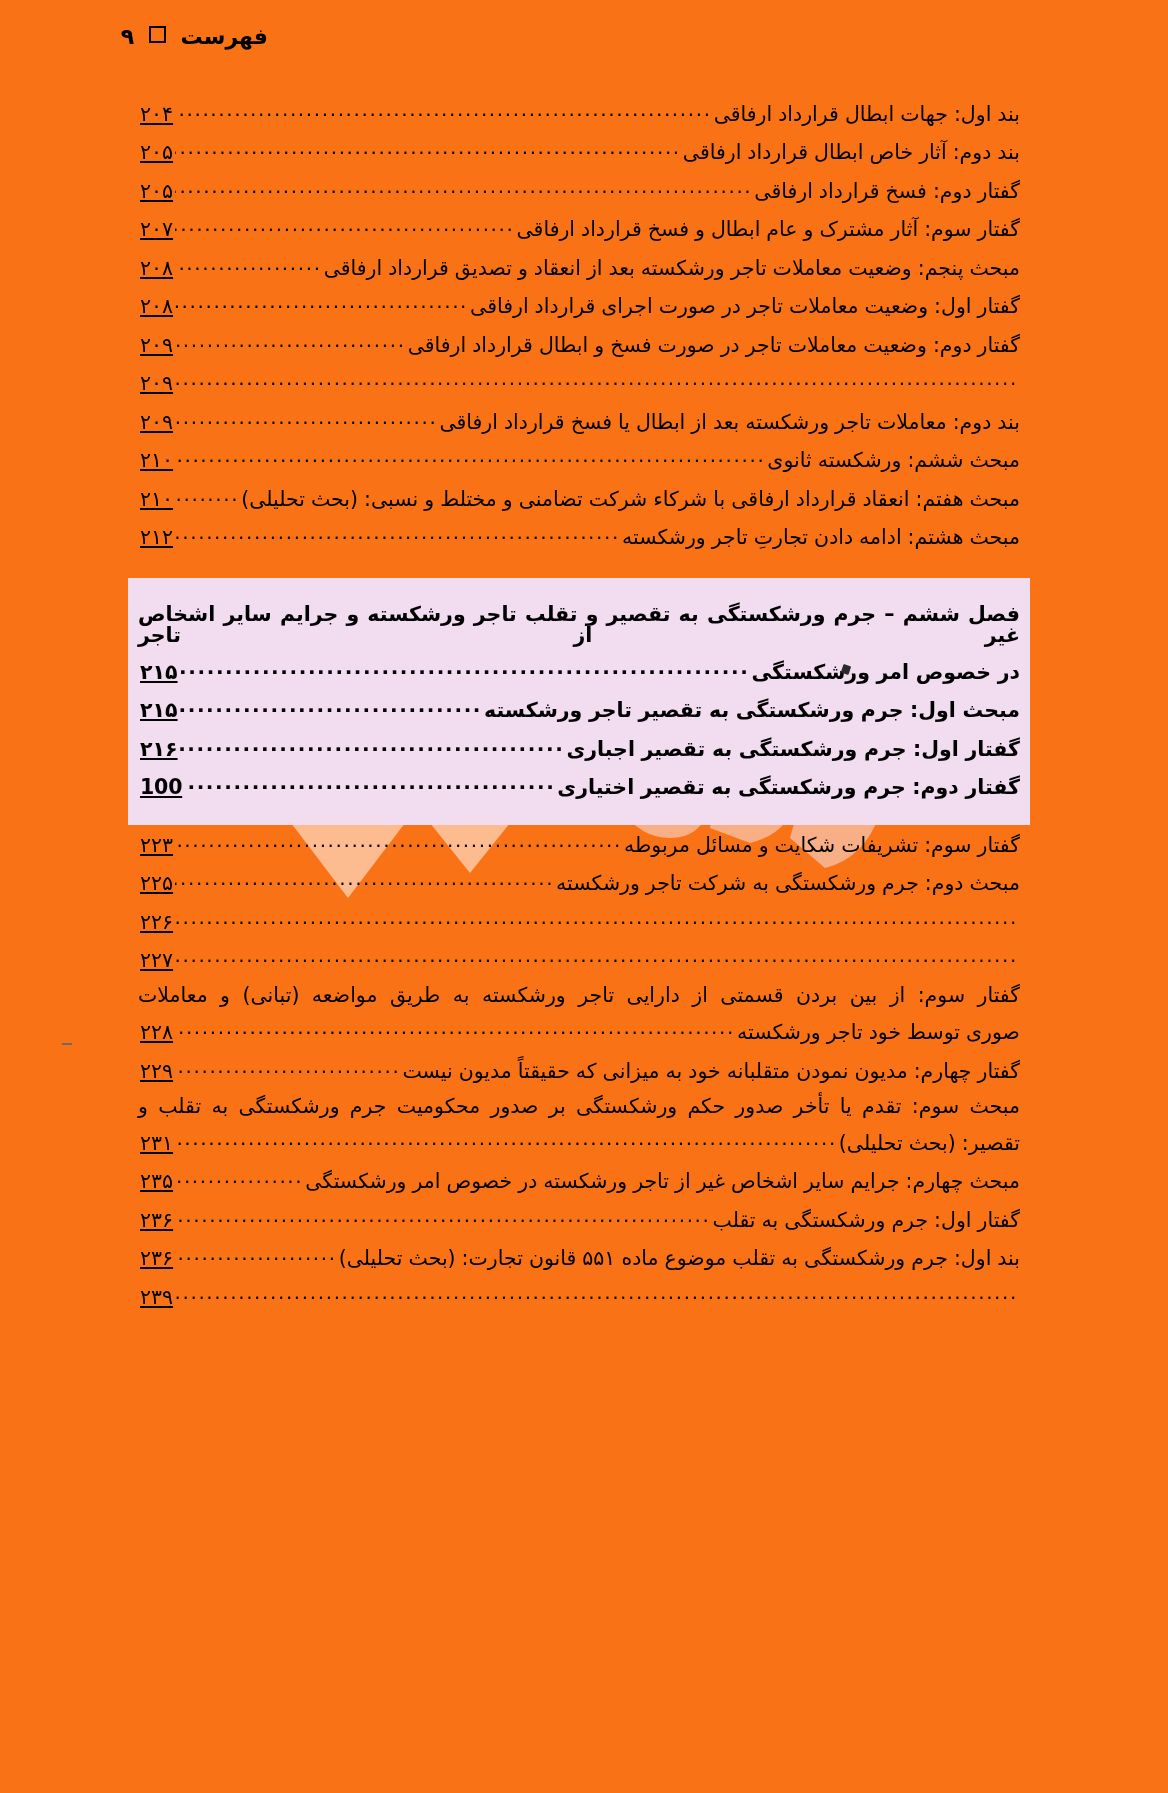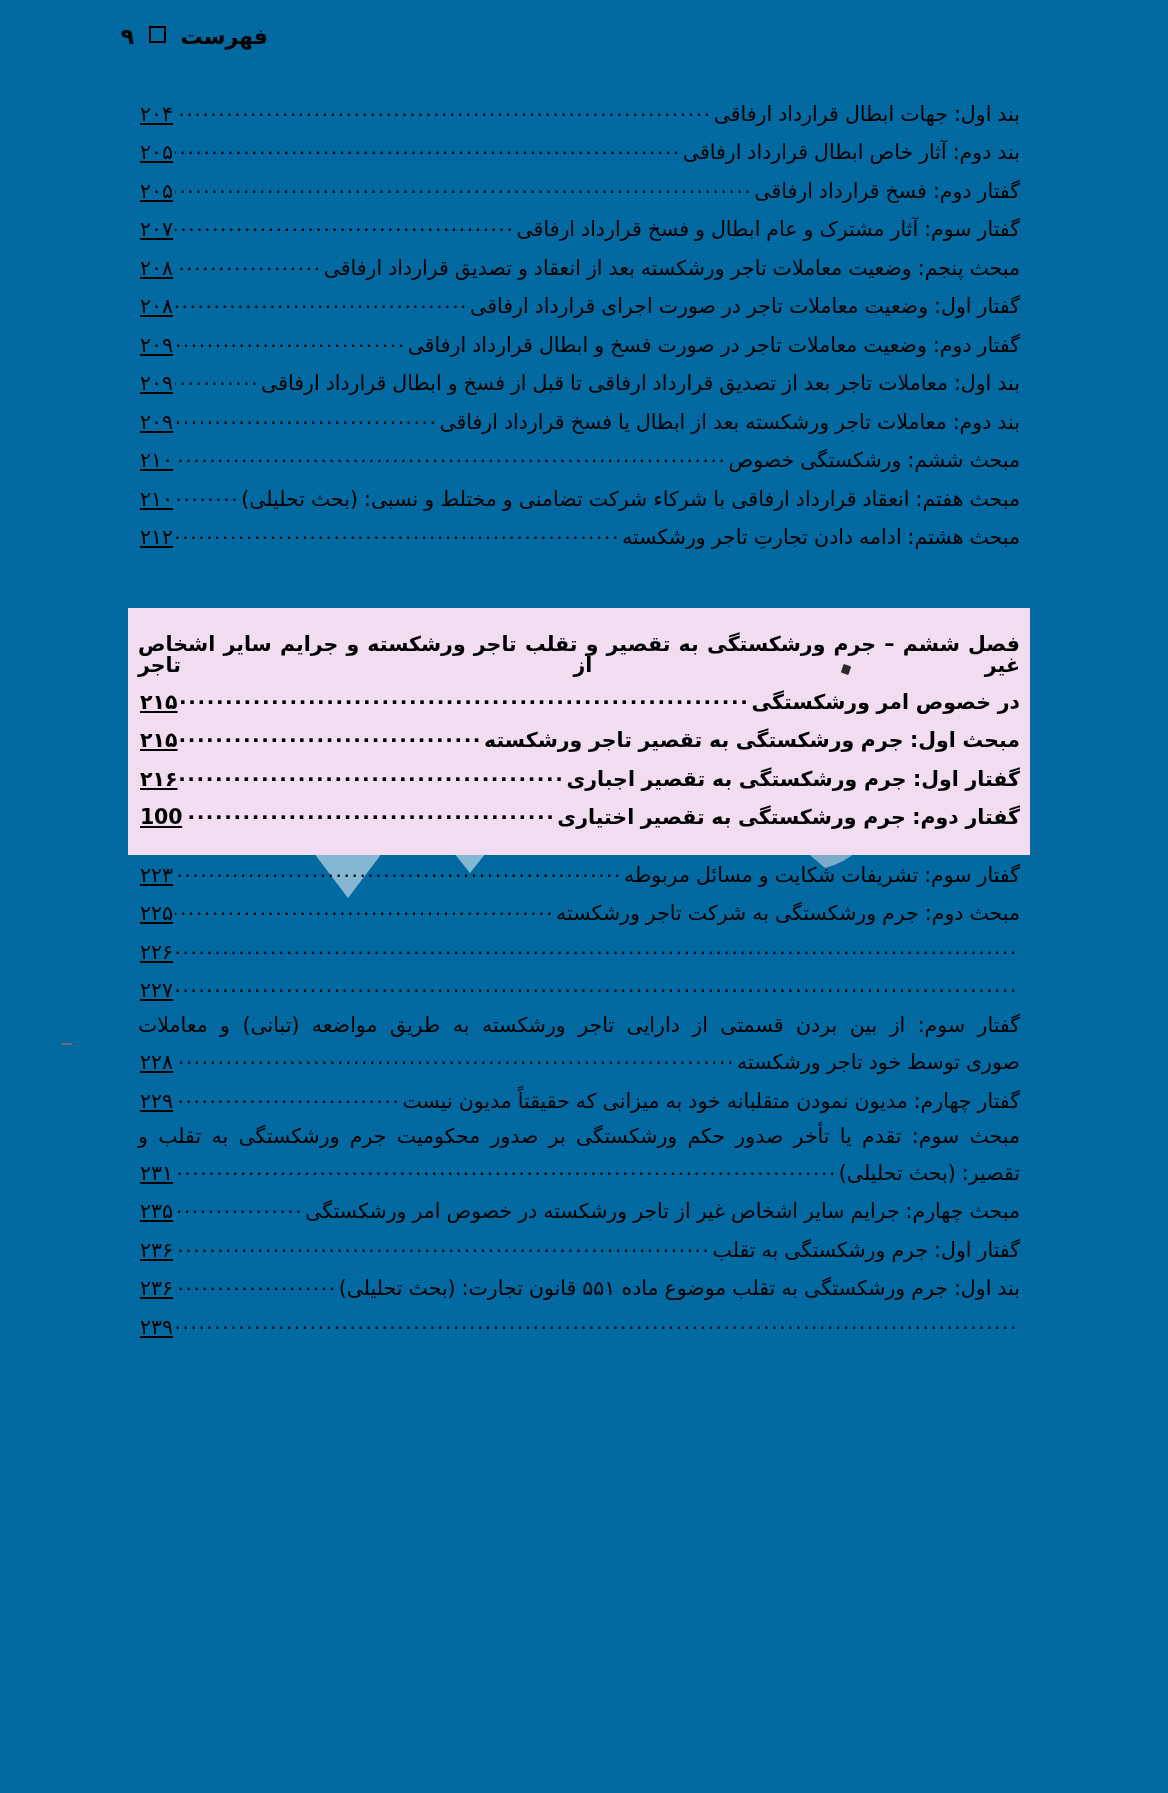--- a/index.html
+++ b/index.html
@@ -14,21 +14,21 @@
     position: relative;
     font-family: "DejaVu Sans", "Liberation Sans", sans-serif;
     color: #000000;
     overflow: hidden;
   }
 
   
   .page {
     position: absolute;
     inset: 0;
-    background: #0369a1;
+    background: #f97316;
   }
 
   
   .watermark {
     position: absolute;
     left: 140px;
     top: 648px;
     width: 780px;
     height: 265px;
     pointer-events: none;
@@ -130,21 +130,20 @@
     text-align-last: justify;
     padding-bottom: 13px;
   }
 
   .entry.bold .label,
   .entry.bold .page-num { font-weight: bold; }
 
   
   .chapter-block {
     position: relative;
-    margin-top: 30px;
     margin-bottom: 6px;
     padding-top: 26px;
     padding-bottom: 13px;
   }
   .chapter-block::before {
     content: "";
     position: absolute;
     top: 0;
     bottom: 0;
     right: -10px;
@@ -257,35 +256,34 @@
         </div>
         <div class="entry">
           <span class="row">
             <span class="label">گفتار دوم: وضعیت معاملات تاجر در صورت فسخ و ابطال قرارداد ارفاقی</span>
             <span class="leader"></span>
             <span class="page-num">۲۰۹</span>
           </span>
         </div>
         <div class="entry">
           <span class="row">
-            <span class="label">بند اول: معاملات تاجر بعد از تصدیق قرارداد ارفاقی تا قبل از فسخ و ابطال قرارداد ارفاقی</span>
             <span class="leader"></span>
             <span class="page-num">۲۰۹</span>
           </span>
         </div>
         <div class="entry">
           <span class="row">
             <span class="label">بند دوم: معاملات تاجر ورشکسته بعد از ابطال یا فسخ قرارداد ارفاقی</span>
             <span class="leader"></span>
             <span class="page-num">۲۰۹</span>
           </span>
         </div>
         <div class="entry">
           <span class="row">
-            <span class="label">مبحث ششم: ورشکستگی خصوص</span>
+            <span class="label">مبحث ششم: ورشکسته ثانوی</span>
             <span class="leader"></span>
             <span class="page-num">۲۱۰</span>
           </span>
         </div>
         <div class="entry">
           <span class="row">
             <span class="label">مبحث هفتم: انعقاد قرارداد ارفاقی با شرکاء شرکت تضامنی و مختلط و نسبی: (بحث تحلیلی)</span>
             <span class="leader"></span>
             <span class="page-num">۲۱۰</span>
           </span>

